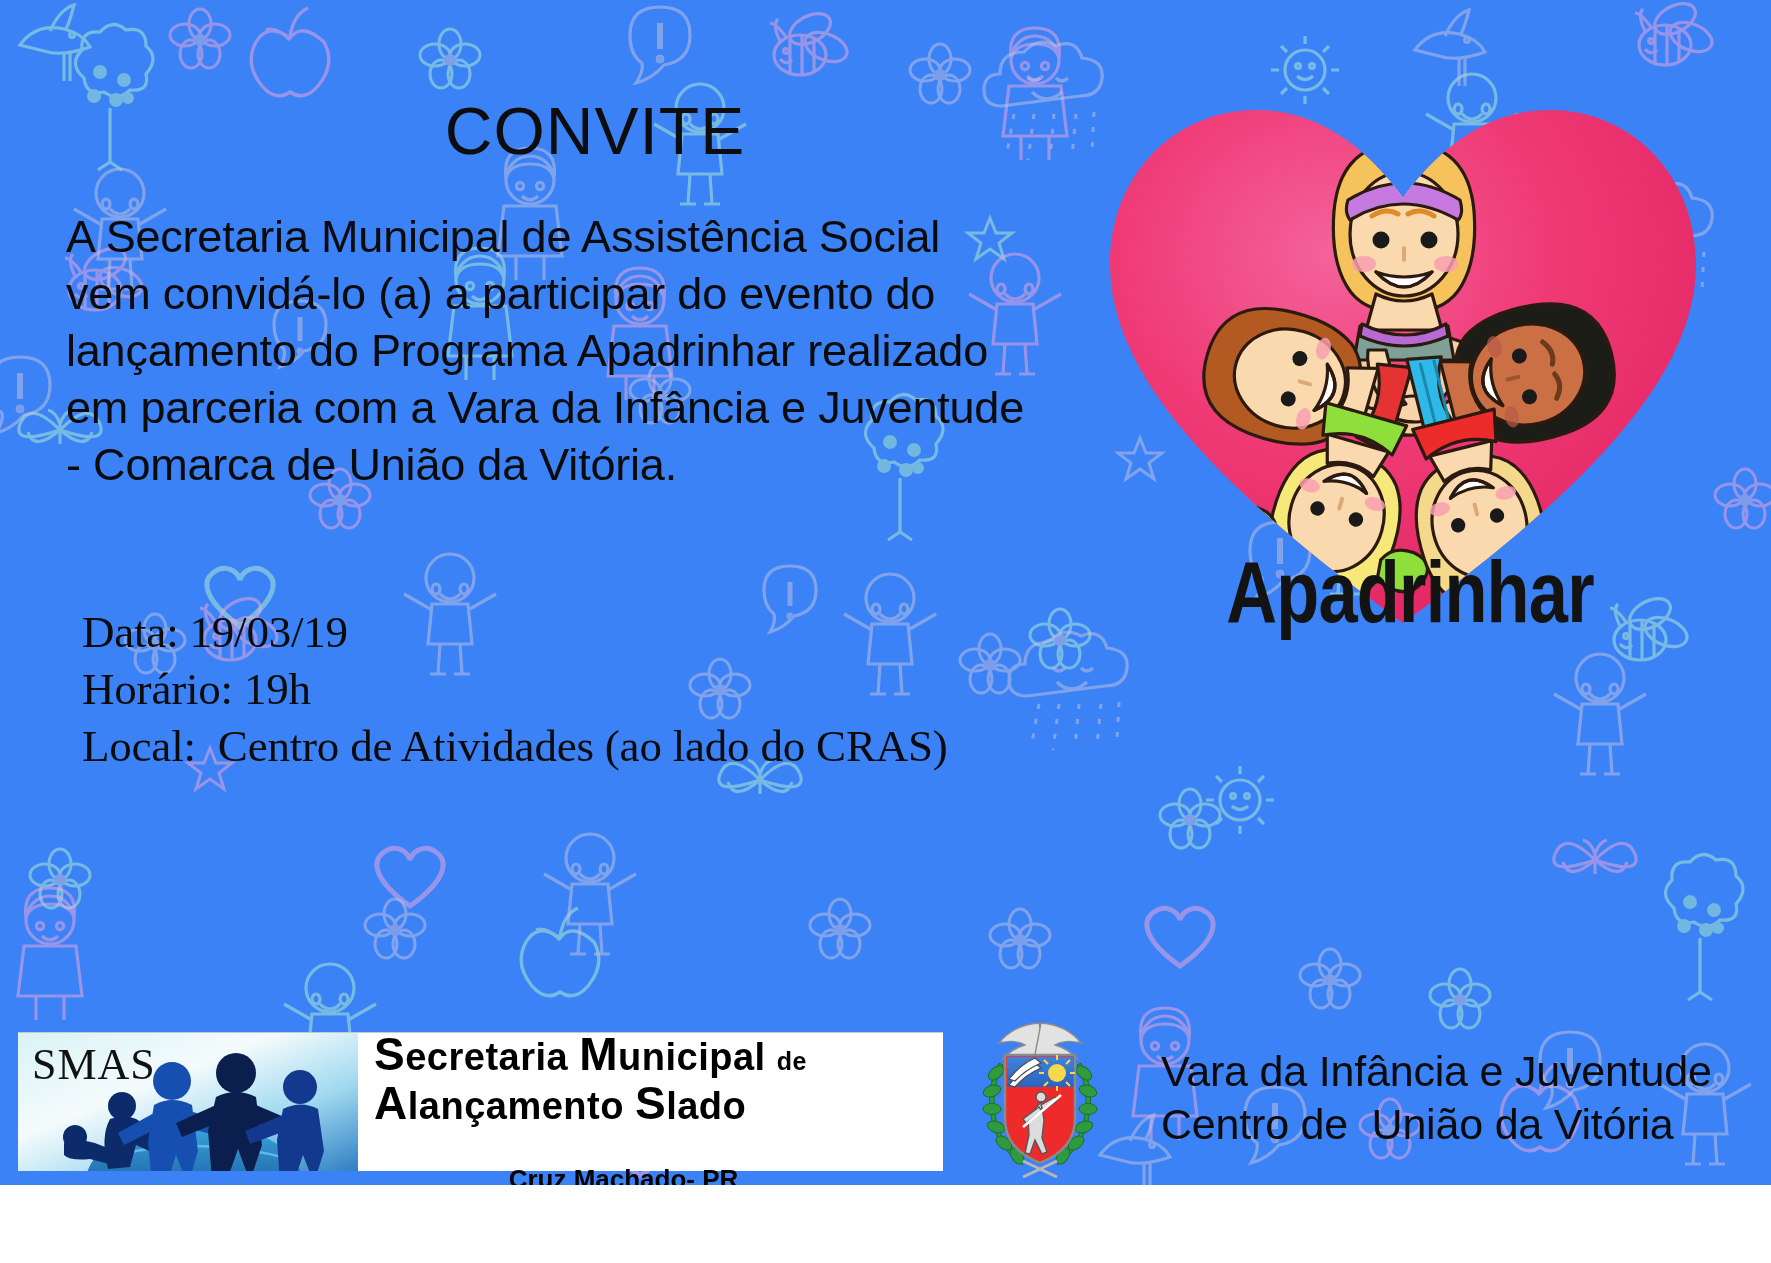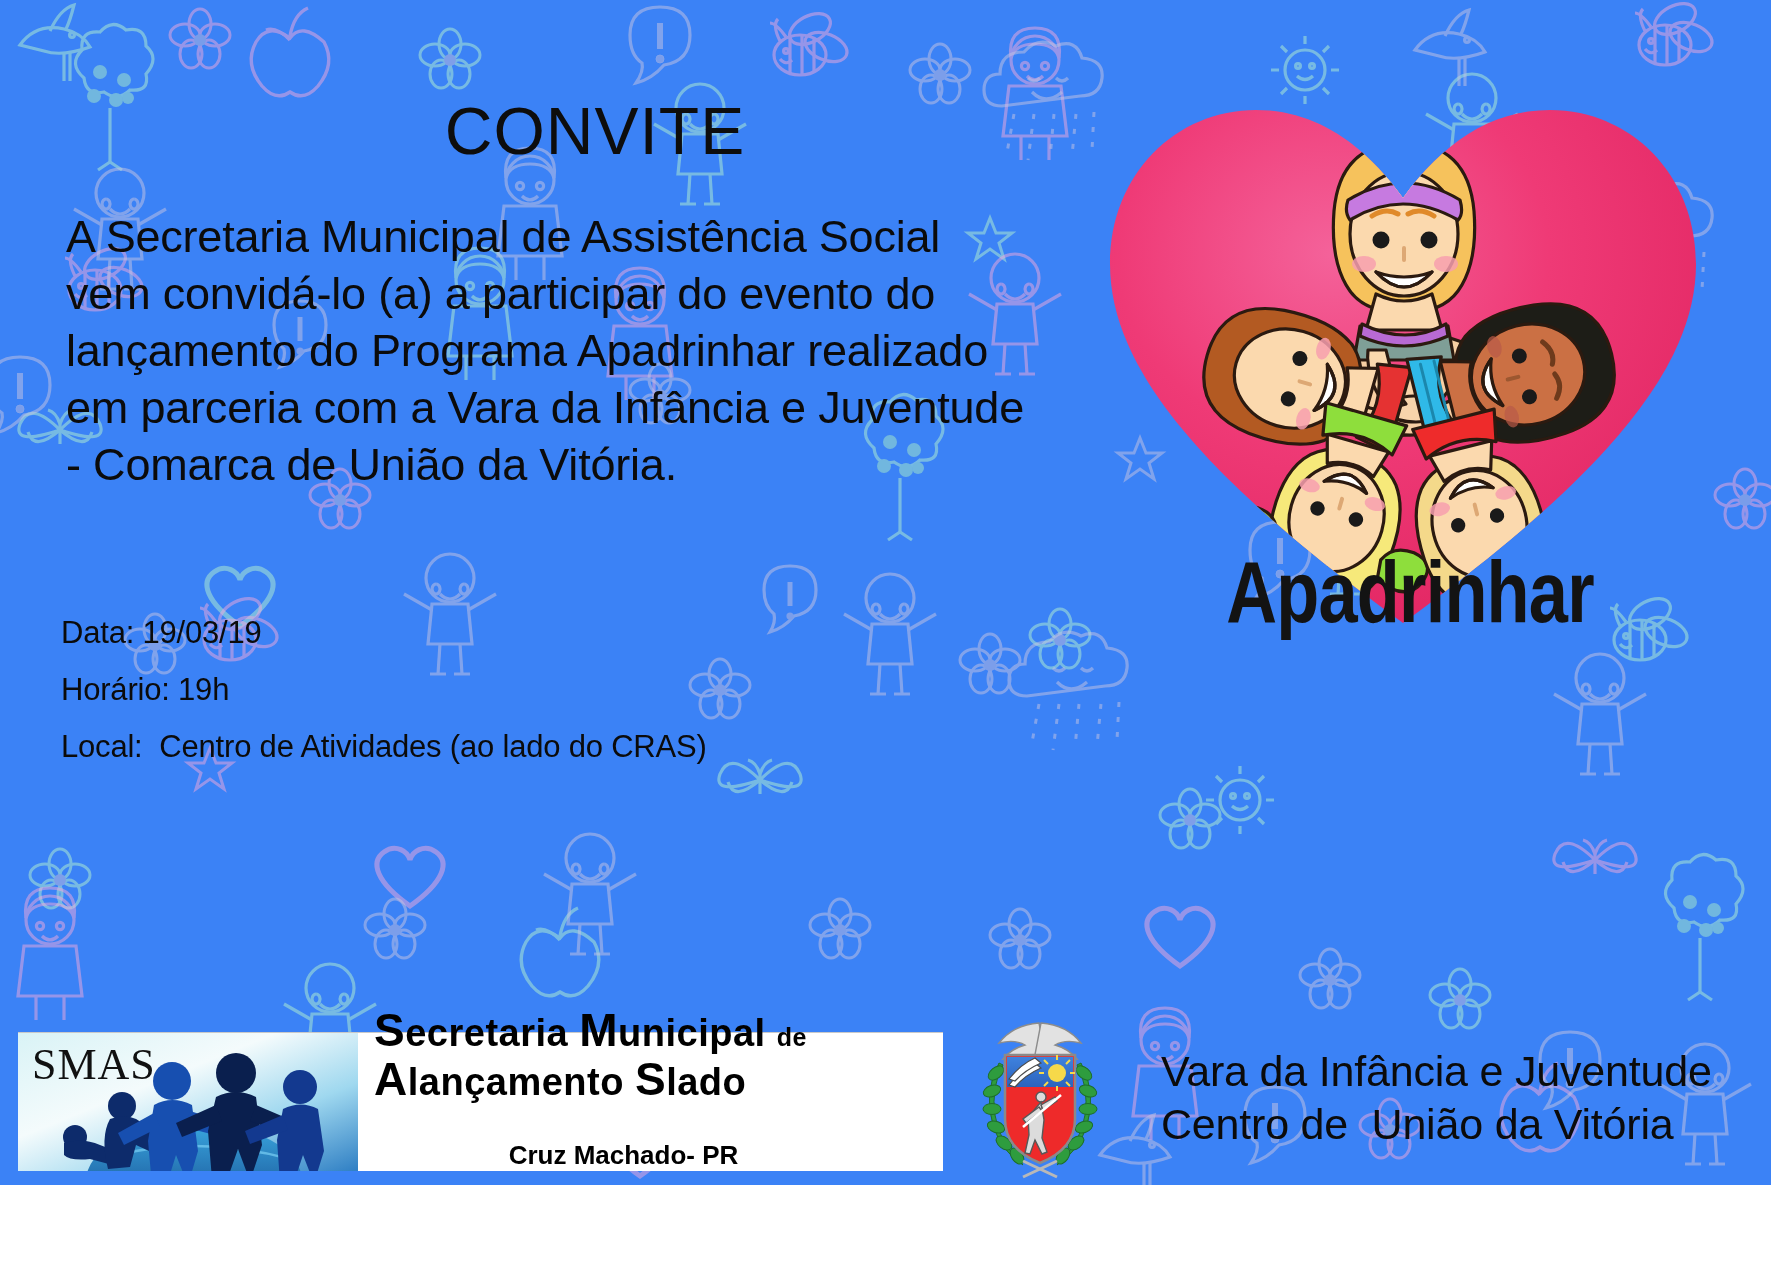--- a/index.html
+++ b/index.html
@@ -48,23 +48,23 @@
     font-weight:400;
     line-height:57px;
     color:#0b0b0b;
     letter-spacing:-0.2px;
     white-space:pre-line;
   }
 
   
   #details{
     position:absolute;
-    left:61px;top:604px;
-    font-family:Liberation Sans, sans-serif;
-    font-size:31px;
+    left:82px;top:604px;
+    font-family:Liberation Serif, serif;
+    font-size:45px;
     line-height:57px;
     color:#0b0b0b;
     letter-spacing:-0.2px;
   }
   #details div{white-space:pre;}
 
   
   #heart-art{
     position:absolute;
     left:1098px;top:88px;
@@ -88,21 +88,21 @@
   }
 
   
   #smas-banner{
     position:absolute;
     left:18px;top:1032px;
     width:925px;height:138px;
     background:#ffffff;
     border-top:1px solid #c9c9c9;
     display:flex;
-    align-items:flex-end;
+    align-items:flex-start;
   }
   #smas-logo{
     width:340px;height:138px;
     position:relative;overflow:hidden;
     flex:0 0 340px;
   }
   #smas-logo svg{width:100%;height:100%;display:block;}
   #smas-text{
     flex:1 1 auto;
     position:relative;

